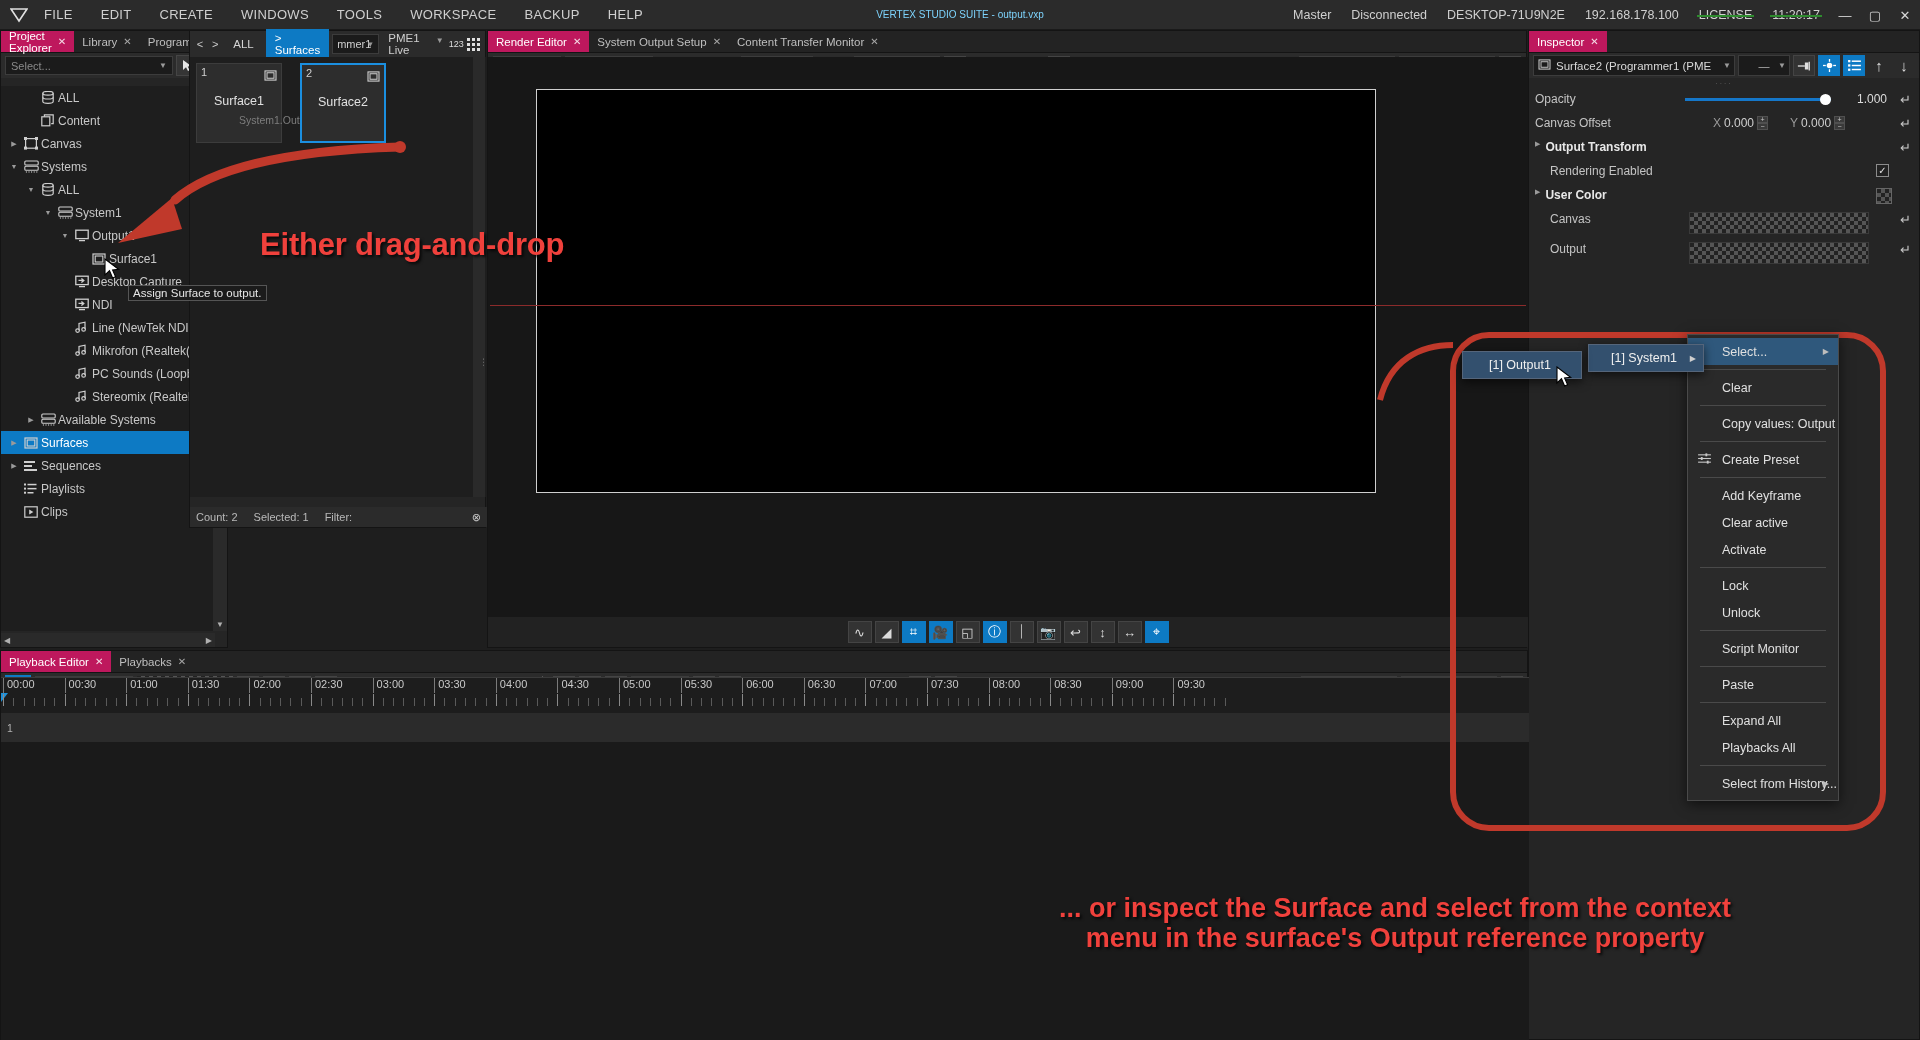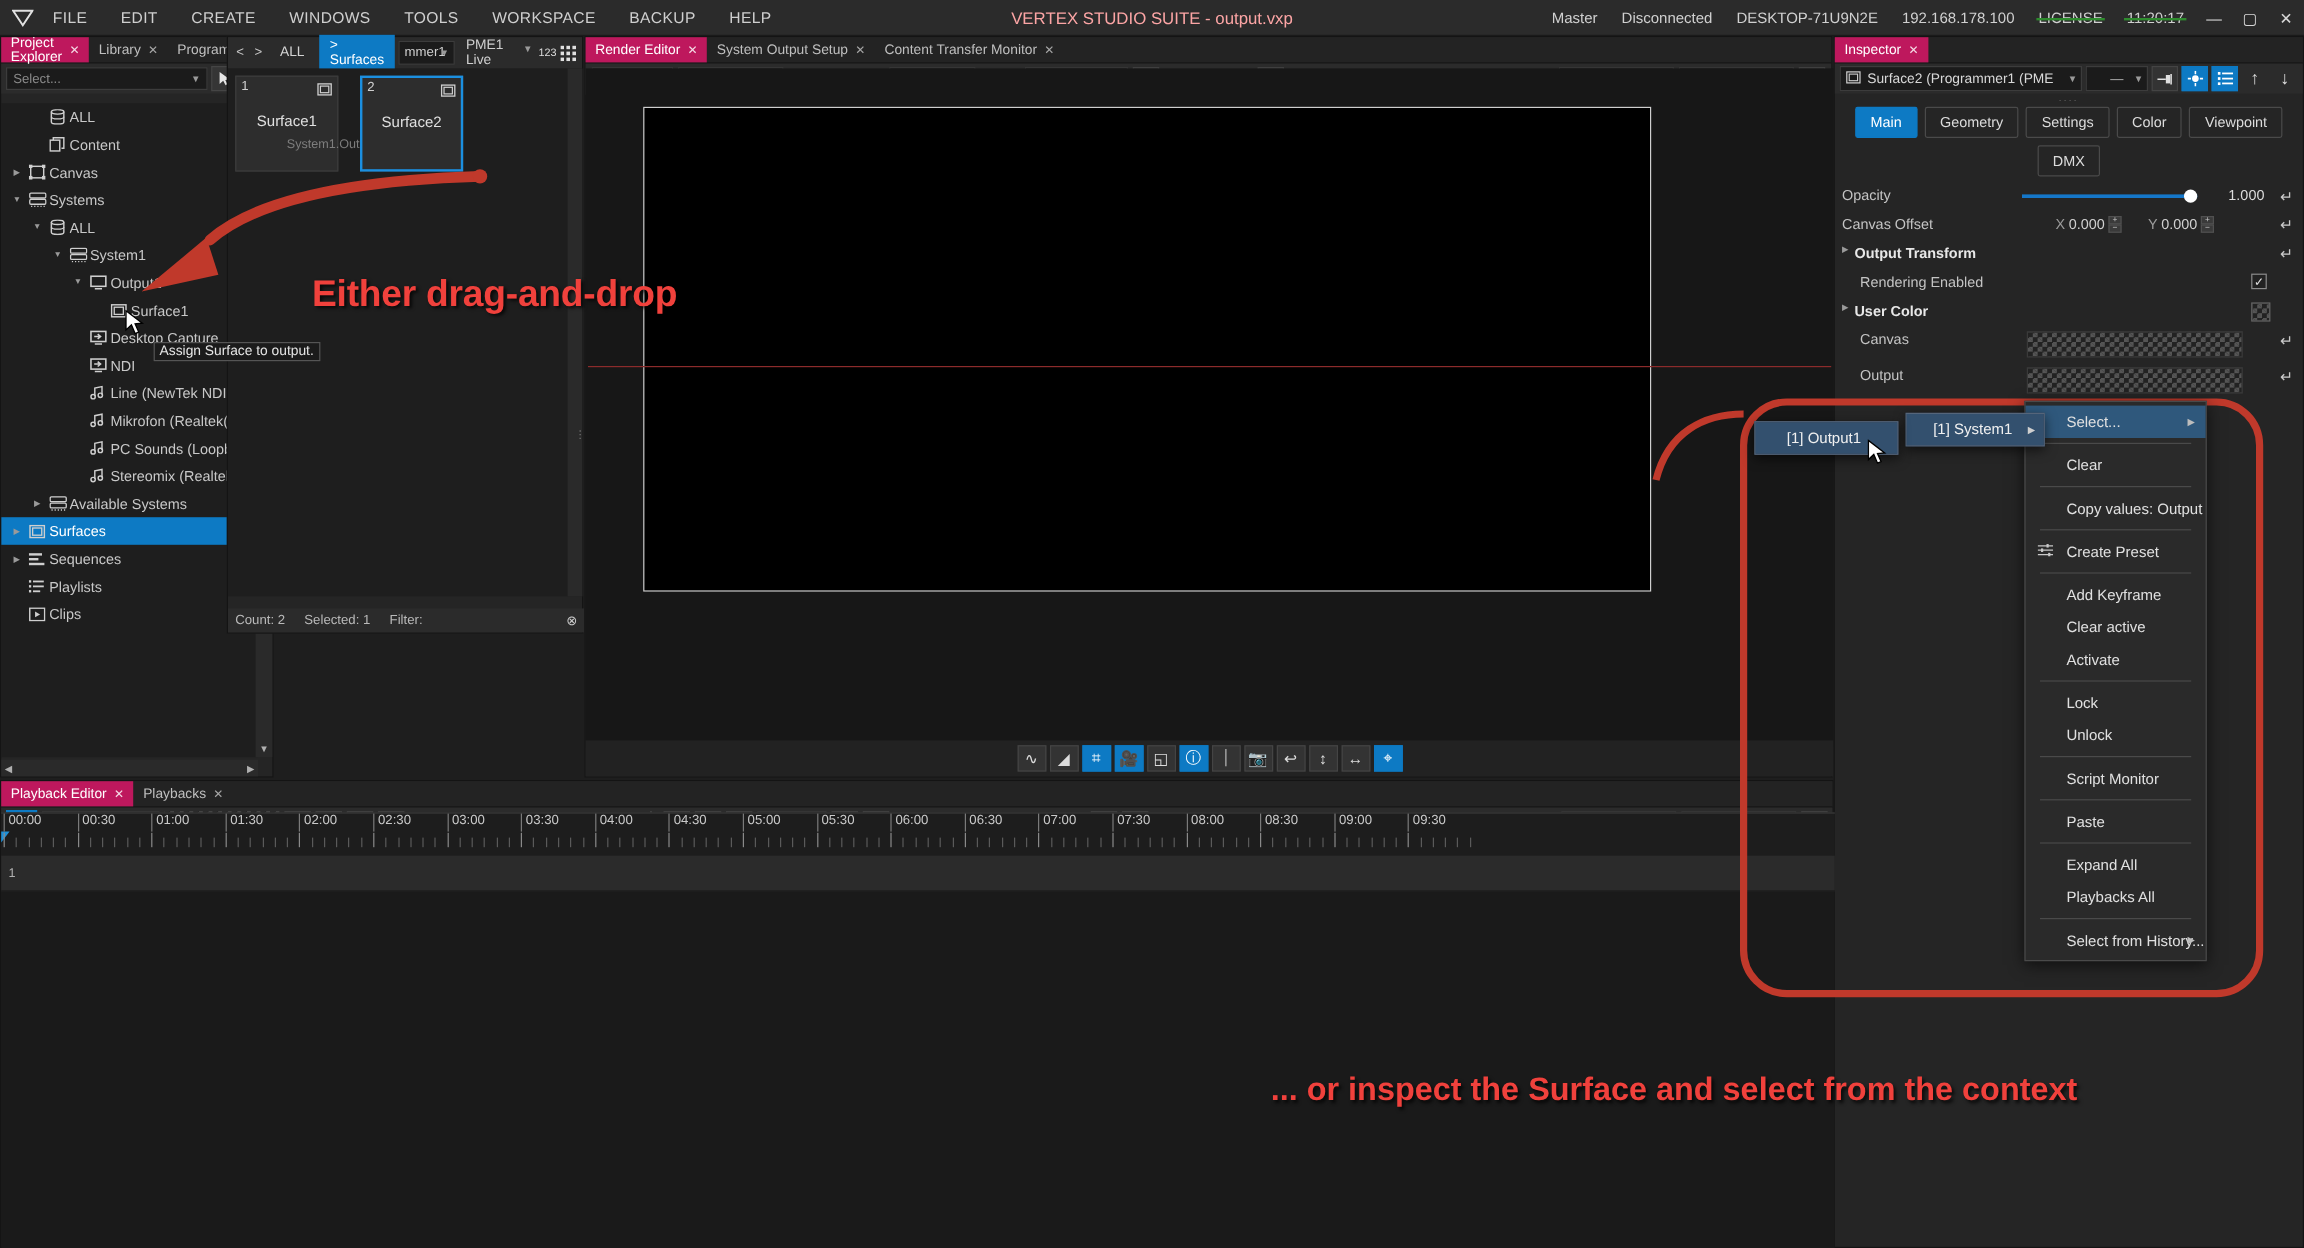--- a/index.html
+++ b/index.html
@@ -22,21 +22,21 @@
     width: 22px; height: 30px; display: flex; align-items: center; justify-content: center;
     margin-left: 8px;
   }
   .logo-tri svg { display: block; }
   .menu-item {
     font-size: 13px; color: #cfcfcf; padding: 0 14px; height: 30px;
     line-height: 30px; cursor: default; letter-spacing: .3px;
   }
   .win-title {
     position: absolute; left: 0; right: 0; text-align: center;
-    font-size: 14px; color: #fca5a5; pointer-events: none;
+    font-size: 10px; color: #7dd3fc; pointer-events: none;
   }
   .menubar-right {
     position: absolute; right: 0; top: 0; height: 30px;
     display: flex; align-items: center; gap: 0px;
   }
   .mb-stat { font-size: 12.5px; color: #d0d0d0; padding: 0 10px; }
   .mb-lic { font-size: 12.5px; color: #d0d0d0; padding: 0 10px; position: relative; }
   .mb-lic::after, .mb-clock::after {
     content: ""; position: absolute; left: 8px; right: 8px; bottom: 5px;
     height: 2px; background: #2e8b2e;
@@ -825,28 +825,20 @@
               <rect x="4" y="5.2" width="10" height="1.6"></rect>
               <rect x="0" y="9.4" width="2.5" height="2.5"></rect>
               <rect x="4" y="9.6" width="10" height="1.6"></rect>
             </g>
           </svg>
       </div>
       <div class="ibtn flat" style="font-size:15px">↑</div>
       <div class="ibtn flat" style="font-size:15px">↓</div>
     </div>
     <div class="dots">....</div>
-    <div class="tabsrow" id="insp-tabs1">
-        <div class="ptab active">Main</div>
-        <div class="ptab">Geometry</div>
-        <div class="ptab">Settings</div>
-        <div class="ptab">Color</div>
-        <div class="ptab">Viewpoint</div>
-        <div class="ptab">DMX</div>
-      </div>
 
     <div style="margin-top:6px">
       <div class="prow">
         <span class="plabel">Opacity</span>
         <div class="slider">
           <div class="track"></div>
           <div class="knob"></div>
         </div>
         <span class="numval">1.000</span>
         <span class="revert">↵</span>
@@ -1225,20 +1217,21 @@
     <rect x="1453" y="335" width="430" height="493" rx="36" ry="36" fill="none" stroke="#c0392b" stroke-width="6"></rect>
 
     <path d="M 1453 345 C 1420 345 1390 360 1380 400" stroke="#c0392b" stroke-width="6" fill="none"></path>
   </svg>
 
   <div class="anno" id="anno1">
       <div>Either drag-and-drop</div>
     </div>
   <div class="anno" id="anno2">
       <div>... or inspect the Surface and select from the context</div>
+      <div>menu in the surface's Output reference property</div>
     </div>
 
   <div class="cursor" style="left:104px; top:258px">
     <svg width="20" height="24" viewBox="0 0 20 24">
         <path d="M1 1 L1 17 L5.5 12.7 L8.6 20 L11.6 18.7 L8.6 11.9 L14.6 11.4 Z" fill="#fff" stroke="#000" stroke-width="1.1"></path>
       </svg>
   </div>
   <div class="cursor" style="left:1556px; top:366px">
     <svg width="20" height="24" viewBox="0 0 20 24">
         <path d="M1 1 L1 17 L5.5 12.7 L8.6 20 L11.6 18.7 L8.6 11.9 L14.6 11.4 Z" fill="#fff" stroke="#000" stroke-width="1.1"></path>

